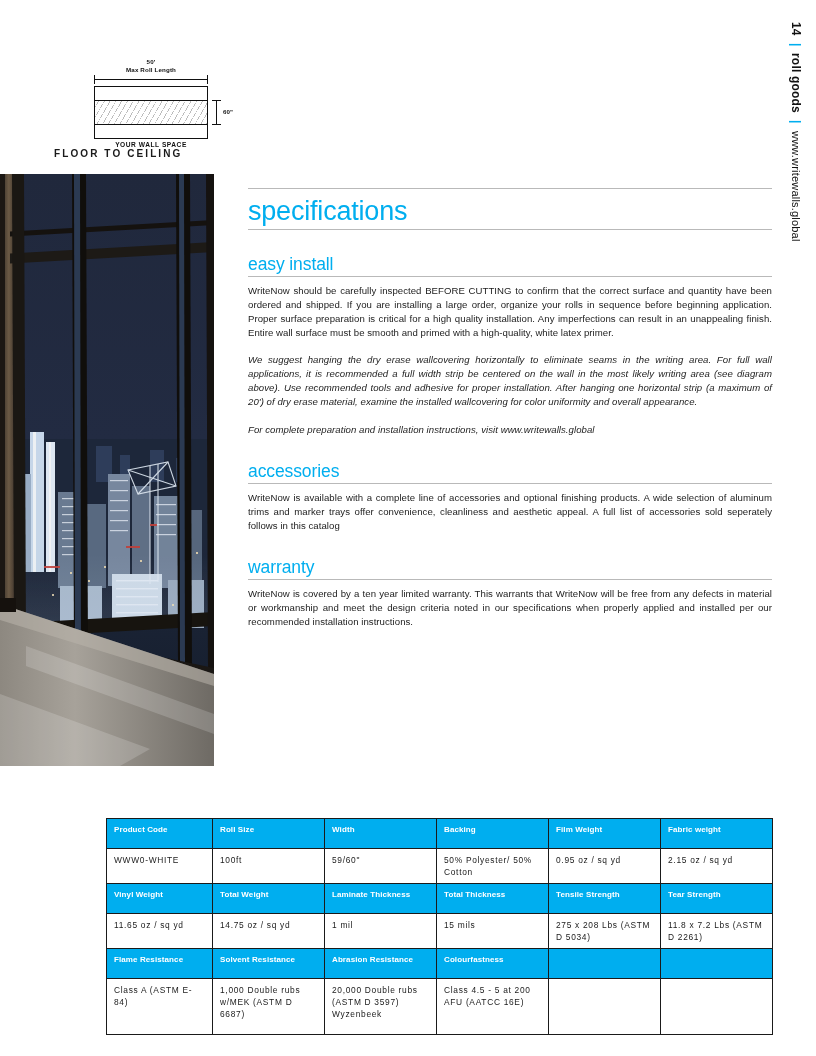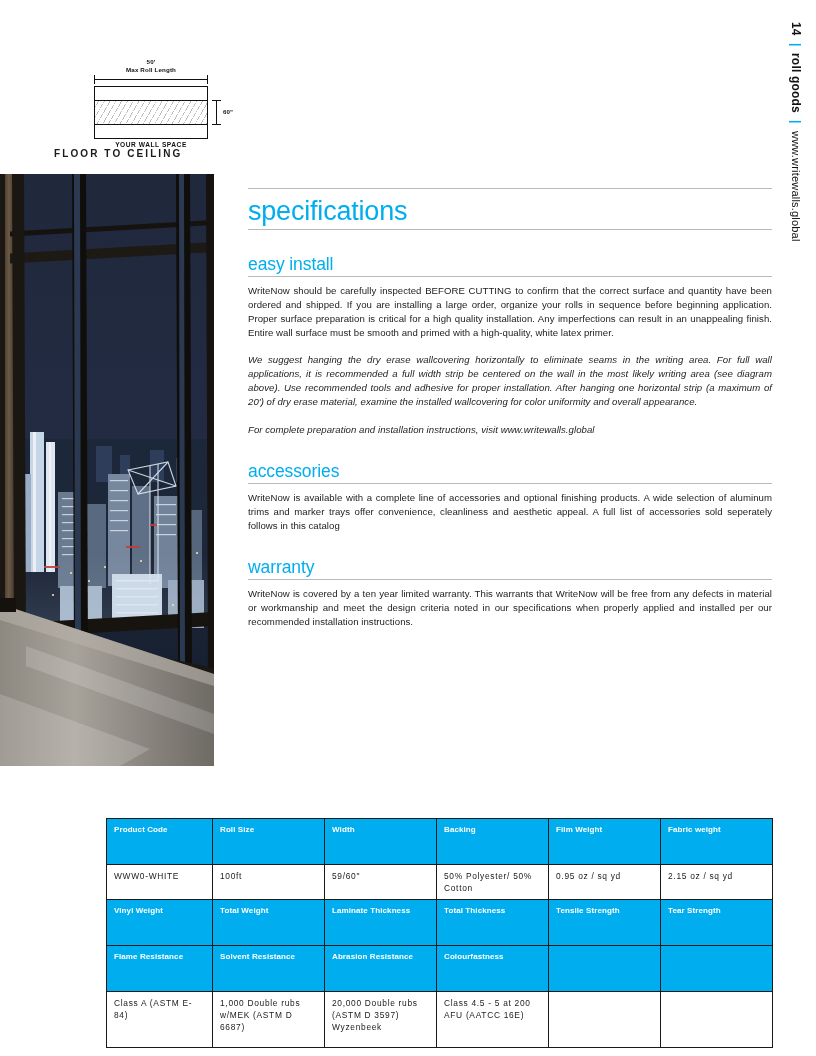--- a/index.html
+++ b/index.html
@@ -110,21 +110,21 @@
   .spec-table col.c4{ width:112px; }
   .spec-table col.c5{ width:112px; }
   .spec-table col.c6{ width:112px; }
   .spec-table th, .spec-table td{
     border:1px solid #1a1a1a; vertical-align:top;
     padding:5px 7px 5px 7px;
   }
   .spec-table th{
     background:#00AEEF; color:#ffffff; text-align:left;
     font-size:8px; font-weight:bold; letter-spacing:.1px; line-height:11.5px;
-    height:46px;
+    height:30px;
   }
   .spec-table th.empty{ background:#00AEEF; }
   .spec-table td{
     background:#ffffff; color:#1a1a1a;
     font-size:8.4px; font-weight:normal; letter-spacing:.7px; line-height:12px;
     height:30px;
   }
   .spec-table tr.vals-tall td{ height:56px; }
 </style>
 </head>
@@ -351,20 +351,28 @@
     </tr>
 
     <tr>
       <th>Vinyl Weight</th>
       <th>Total Weight</th>
       <th>Laminate Thickness</th>
       <th>Total Thickness</th>
       <th>Tensile Strength</th>
       <th>Tear Strength</th>
     </tr>
+    <tr>
+      <td>11.65 oz / sq yd</td>
+      <td>14.75 oz / sq yd</td>
+      <td>1 mil</td>
+      <td>15 mils</td>
+      <td>275 x 208 Lbs (ASTM D 5034)</td>
+      <td>11.8 x 7.2 Lbs (ASTM D 2261)</td>
+    </tr>
 
     <tr>
       <th>Flame Resistance</th>
       <th>Solvent Resistance</th>
       <th>Abrasion Resistance</th>
       <th>Colourfastness</th>
       <th class="empty"></th>
       <th class="empty"></th>
     </tr>
     <tr class="vals-tall">

